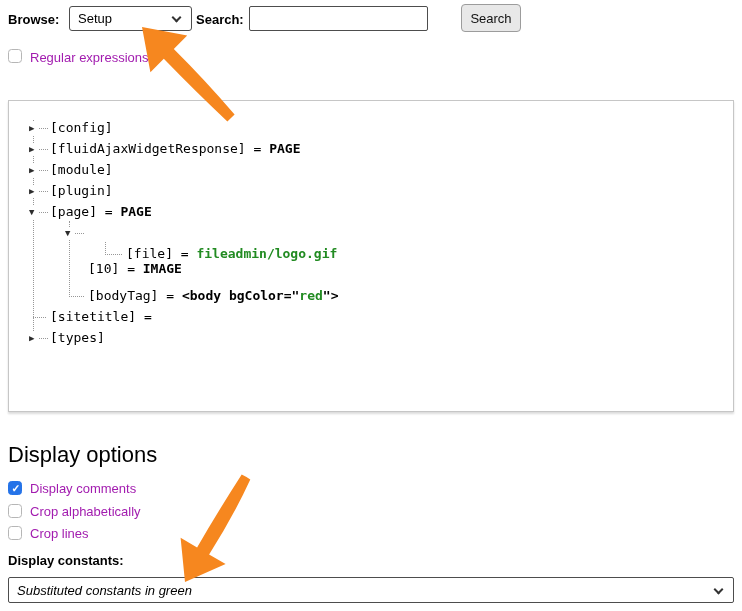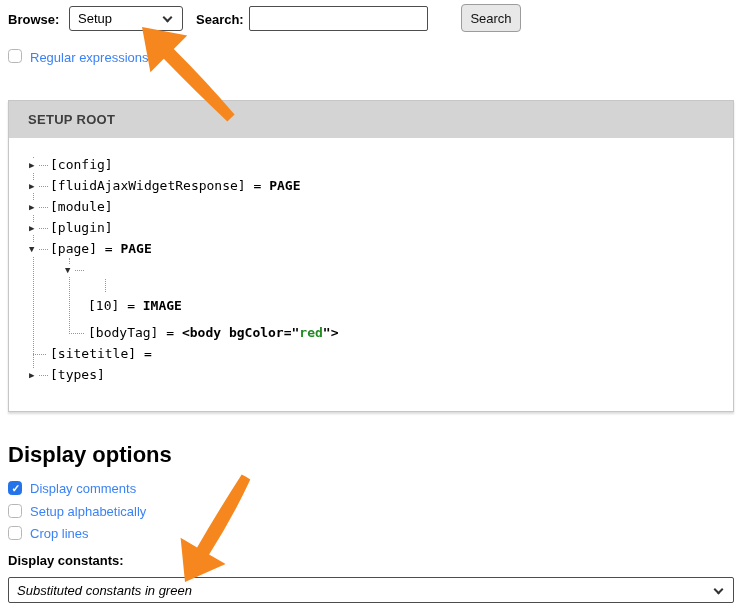--- a/index.html
+++ b/index.html
@@ -2,21 +2,21 @@
 <html style="--orange: #f6871f; --green: #228b22; --blue: #2573e8;"><head>
 <meta charset="utf-8">
 <style>
   :root { --orange:#f6871f; --green:#228b22; --blue:#2573e8; }
   * { margin:0; padding:0; box-sizing:border-box; }
   body { background:#fff; font-family:"Liberation Sans", sans-serif; }
   .page { position:relative; width:742px; height:611px; background:#fff; overflow:hidden;padding-left:8px; }
 
   .abs { position:absolute; }
   .blabel { font-size:13px; font-weight:bold; color:#000; }
-  .plain { font-size:13px; color:#3b82f6; }
+  .plain { font-size:13px; color:#a21caf; }
 
   
   .sel { position:absolute; background:#fff; border:1px solid #4d4d4d; border-radius:3px;
          display:flex; align-items:center; padding:0 24px 0 8px; font-size:13px; color:#000;
          cursor:default; }
   .chev { position:absolute; right:11px; width:7px; height:7px;
           border-right:2px solid #333; border-bottom:2px solid #333;
           transform:rotate(45deg); margin-top:-2px; }
   .txtinput { position:absolute; border:1px solid #4d4d4d; border-radius:2px; background:#fff;
               font-size:13px; padding:0 6px; font-family:"Liberation Sans", sans-serif; }
@@ -43,49 +43,46 @@
           font-family:"DejaVu Sans Mono", monospace; font-size:13px; }
   .tri { position:absolute; top:4px; font-size:9px; line-height:13px; color:#2d2d2d;
          background:#fff; padding:0 1px; cursor:pointer; }
   .hstub { position:absolute; top:10px; height:1px; border-top:1px dotted #979797; }
   .vline { position:absolute; width:1px; border-left:1px dotted #979797; }
   .ttext { position:absolute; top:2px; white-space:pre; color:#000; }
   .tkey { cursor:pointer; }
   .tval { font-weight:bold;text-align:right; }
   .tval.green { color:var(--green); }
 
-  .h2 { font-size:22px; font-weight:700; color:#000; }
+  .h2 { font-size:22px; font-weight:400; color:#000; }
 
   .arrows { position:absolute; left:0; top:0; pointer-events:none; }
 </style>
 </head>
 <body>
 
 <div class="page">
 
   <span class="abs blabel" style="left:8px; top:12px;">Browse:</span>
 
-  <div class="sel" style="left:69px; top:6px; width:114px; height:25px;">
+  <div class="sel" style="left:69px; top:6px; width:123px; height:25px;">
     <span>Setup</span>
     <span class="chev"></span>
   </div>
 
   <span class="abs blabel" style="left:196px; top:12px;">Search:</span>
 
   <input class="txtinput" style="left: 249px; top: 6px; width: 179px; height: 25px;" value="">
 
   <button class="btn" style="left:461px; top:4px; width:60px; height:28px;">Search</button>
 
   <span class="cb" style="left:8px; top:49px;"></span>
   <span class="abs plain" style="left:30px; top:50px;">Regular expressions</span>
 
   <div class="panel">
-    <div class="panel-head">
-      <span>SETUP ROOT</span>
-    </div>
     <div class="panel-body" id="tree-rows">
         <span class="vline" style="left: 96px; top: 141px; height: 13px;"></span>
         <span class="vline" style="left: 60px; top: 120px; height: 76px;"></span>
         <span class="vline" style="left: 24px; top: 19px; height: 219px;"></span>
         <div class="trow" style="top: 17px;">
           <span class="tri" style="left: 19px;">▶</span>
           <span class="hstub" style="left: 30px; width: 9px;"></span>
           <span class="ttext" style="left: 41px;"><span class="tkey">[config]</span></span>
         </div>
         <div class="trow" style="top: 38px;">
@@ -106,20 +103,24 @@
         <div class="trow" style="top: 101px;">
           <span class="tri" style="left: 19px;">▼</span>
           <span class="hstub" style="left: 30px; width: 9px;"></span>
           <span class="ttext" style="left: 41px;"><span class="tkey">[page]</span><span class="teq"> = </span><span class="tval">PAGE</span></span>
         </div>
         <div class="trow" style="top: 122px;">
           <span class="tri" style="left: 55px;">▼</span>
           <span class="hstub" style="left: 66px; width: 9px;"></span>
           <span class="ttext" style="left: 79px; margin-top: 36px;"><span class="tkey">[10]</span><span class="teq"> = </span><span class="tval">IMAGE</span></span>
         </div>
+        <div class="trow" style="top: 143px;">
+          <span class="hstub" style="left: 96px; width: 17px;"></span>
+          <span class="ttext" style="left: 117px;"><span class="tkey">[file]</span><span class="teq"> = </span><span class="tval green">fileadmin/logo.gif</span></span>
+        </div>
         <div class="trow" style="top: 185px;">
           <span class="hstub" style="left: 60px; width: 15px;"></span>
           <span class="ttext" style="left: 79px;"><span class="tkey">[bodyTag]</span><span class="teq"> = </span><span class="tval">&lt;body bgColor="</span><span class="tval green">red</span><span class="tval">"&gt;</span></span>
         </div>
         <div class="trow" style="top: 206px;">
           <span class="hstub" style="left: 24px; width: 13px;"></span>
           <span class="ttext" style="left: 41px;"><span class="tkey">[sitetitle]</span><span class="teq"> = </span></span>
         </div>
         <div class="trow" style="top: 227px;">
           <span class="tri" style="left: 19px;">▶</span>
@@ -128,21 +129,21 @@
         </div>
       </div>
   </div>
 
   <span class="abs h2" style="left:8px; top:442px;">Display options</span>
 
   <span class="cb checked" style="left:8px; top:481px;"></span>
   <span class="abs plain" style="left:30px; top:481px;">Display comments</span>
 
   <span class="cb" style="left:8px; top:504px;"></span>
-  <span class="abs plain" style="left:30px; top:504px;">Setup alphabetically</span>
+  <span class="abs plain" style="left:30px; top:504px;">Crop alphabetically</span>
 
   <span class="cb" style="left:8px; top:526px;"></span>
   <span class="abs plain" style="left:30px; top:526px;">Crop lines</span>
 
   <span class="abs blabel" style="left:8px; top:553px;">Display constants:</span>
 
   <div class="sel" style="left:8px; top:577px; width:726px; height:26px; border-radius:2px;font-style:italic;">
     <span>Substituted constants in green</span>
     <span class="chev"></span>
   </div>

